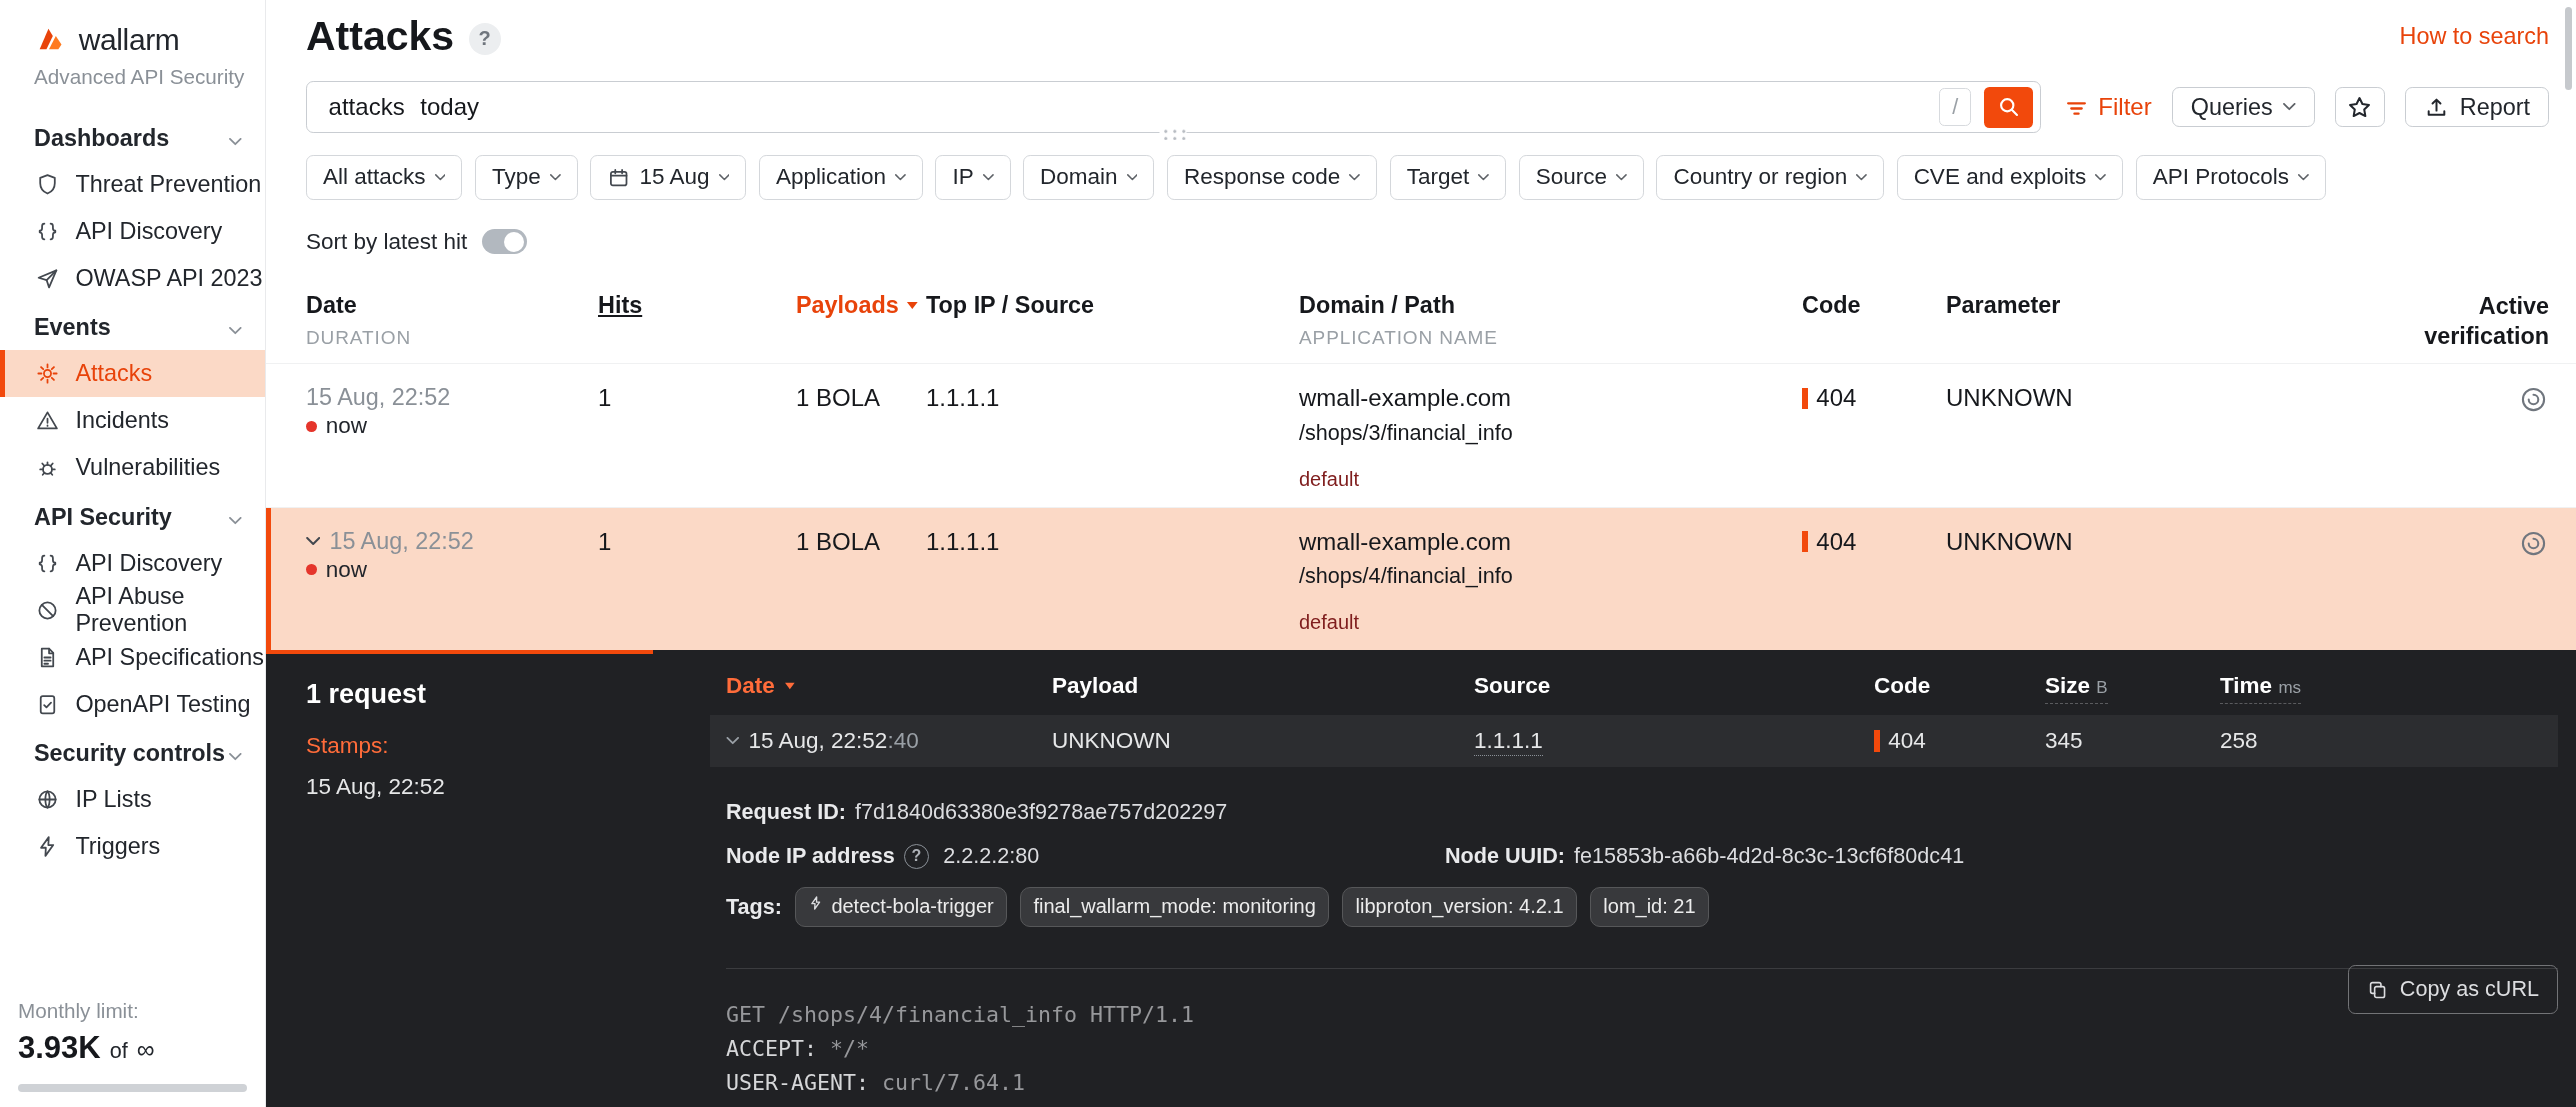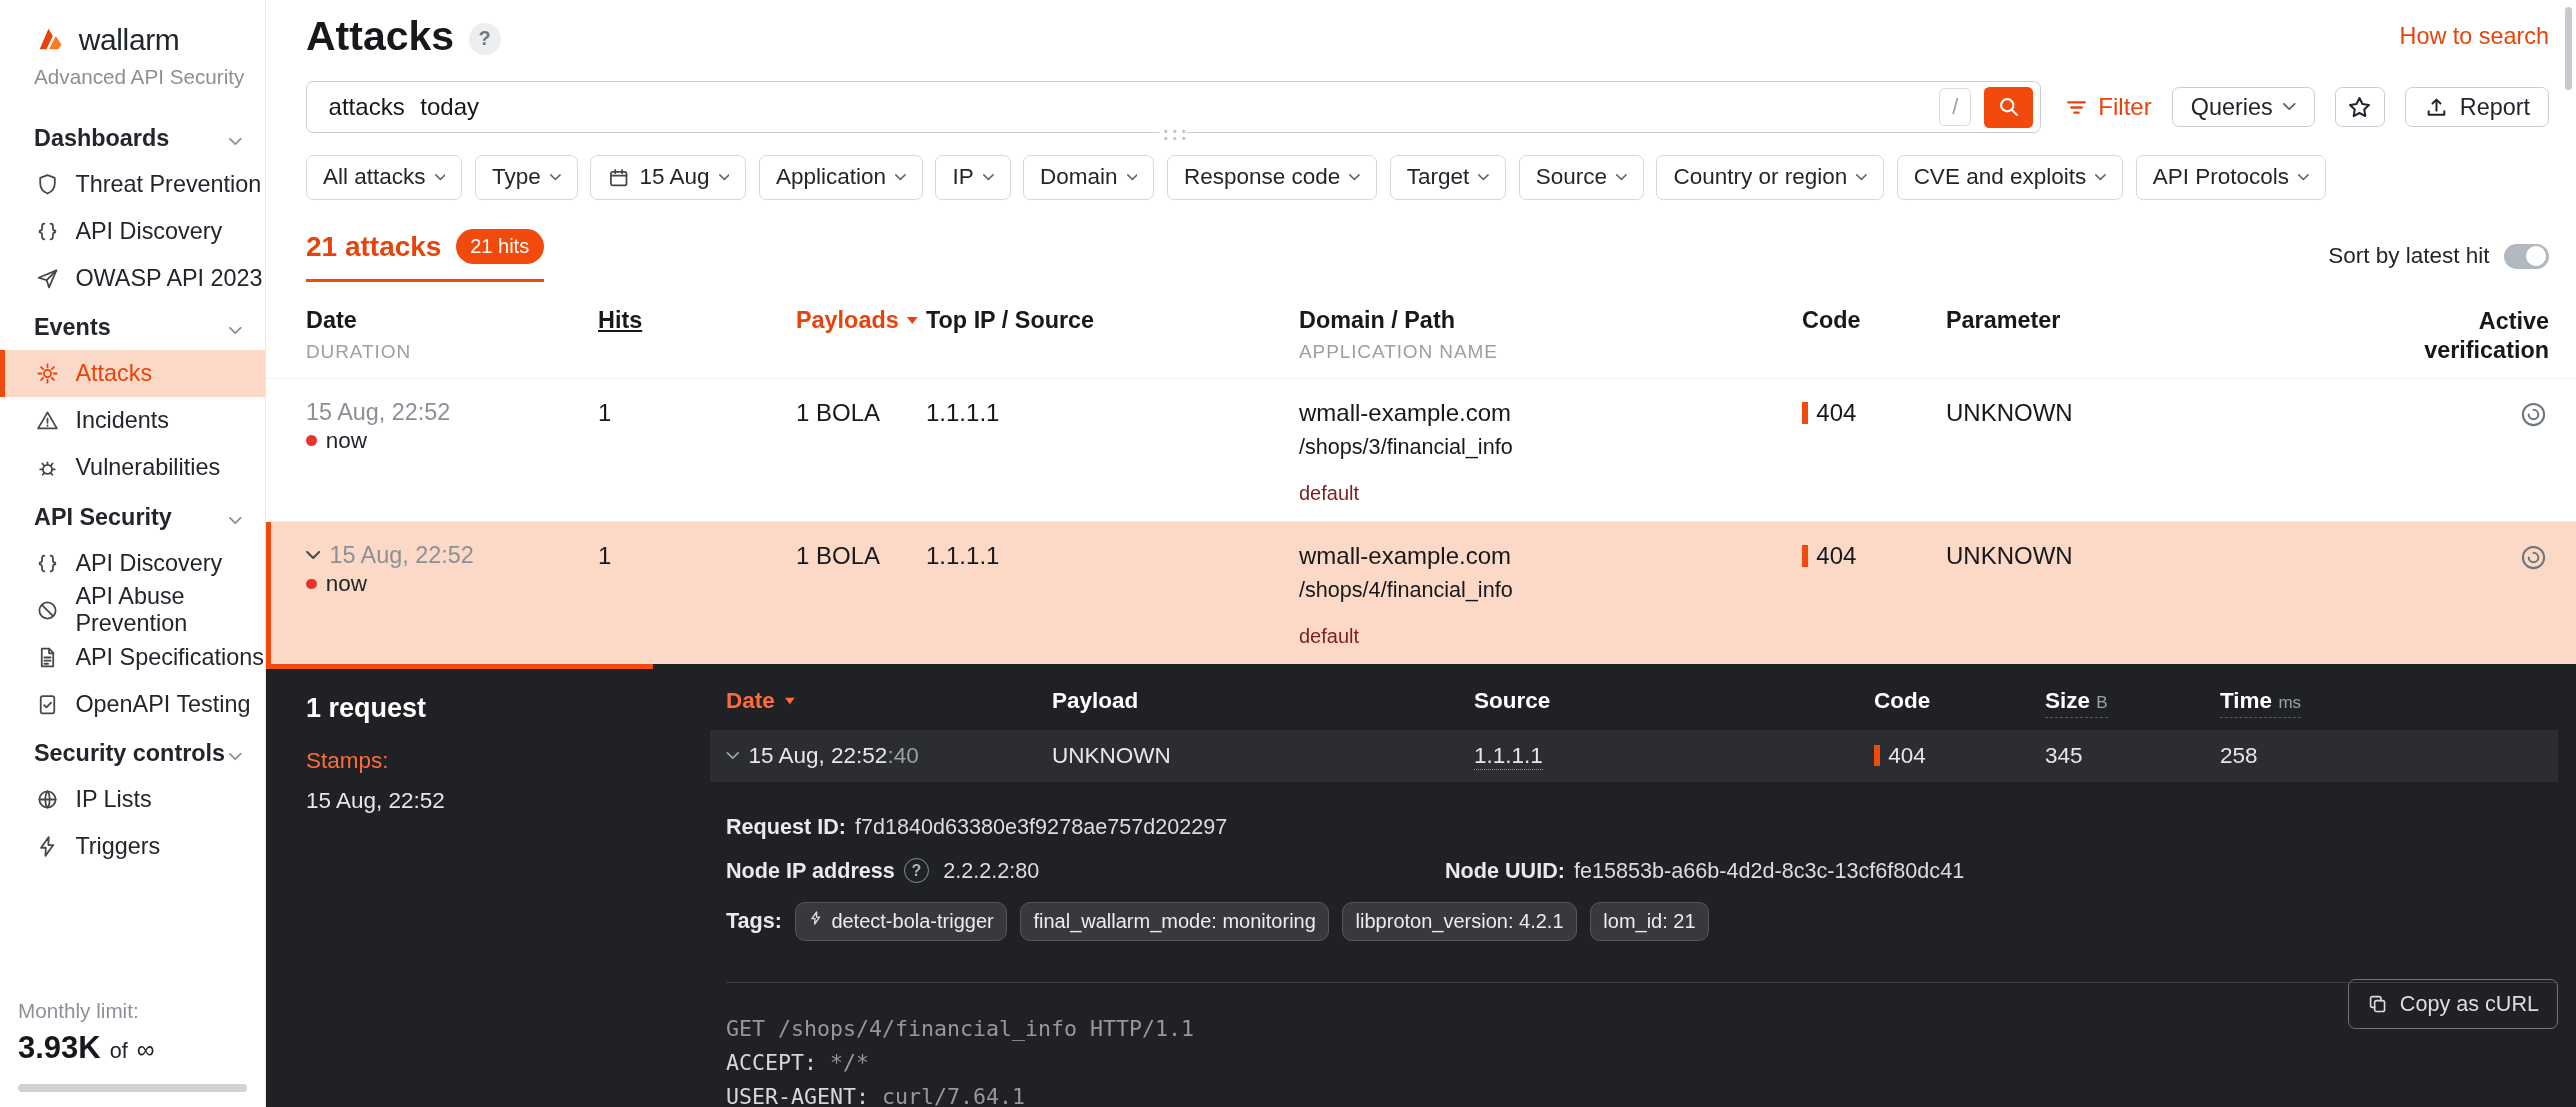--- a/index.html
+++ b/index.html
@@ -36,21 +36,21 @@
   .help-circle { width:32px; height:32px; border-radius:50%; background:#eceef0; color:#70767e; font-size:20px; font-weight:700; display:flex; align-items:center; justify-content:center; margin-top:5.4px; cursor:pointer; }
   .how-to { color:#e8430a; font-size:23.4px; margin-top:10.8px; text-decoration:none; cursor:pointer; }
 
   .search-row { display:flex; align-items:center; gap:23.4px; padding:21.6px 27px 0 40px; }
   .search-box { flex:1; height:52px; border:0.9px solid #c9cdd2; border-radius:7.2px; display:flex; align-items:center; padding:0 7.2px 0 21.6px; position:relative; cursor:text; }
   .search-text { flex:1; font-size:24px; color:#16181c; word-spacing:9px; }
   .slash-key { width:32px; height:38px; border:0.9px solid #d7dade; border-radius:5.4px; color:#9aa0a6; font-size:21.6px; display:flex; align-items:center; justify-content:center; margin-right:12.6px; }
   .search-btn { width:49px; height:41px; background:#f2490c; border:none; border-radius:5.4px; display:flex; align-items:center; justify-content:center; cursor:pointer; }
   .drag-dots { position:absolute; left:50%; bottom:-8px; transform:translateX(-50%); width:27px; height:14.4px; background:#fff; background-image:radial-gradient(#b9bdc3 1.8px, transparent 2px); background-size:9px 7.2px; background-position:1.8px 1.8px; }
   .toolbar { display:flex; align-items:center; gap:20px; }
-  .filter-btn { display:flex; align-items:center; gap:9px; border:none; background:none; color:#e8430a; font-size:24px; cursor:pointer; font-family:inherit; }
+  .filter-btn { display:flex; align-items:flex-end; gap:9px; border:none; background:none; color:#e8430a; font-size:24px; cursor:pointer; font-family:inherit; }
   .btn-outline { height:40px; border:0.9px solid #c9cdd2; border-radius:7.2px; background:#fff; padding:0 18px; display:flex; align-items:center; gap:10.8px; font-size:23.4px; color:#22262c; cursor:pointer; font-family:inherit; }
   .star-btn { width:50px; padding:0; justify-content:center; color:#22262c; }
 
   .filters-row { display:flex; gap:12.6px; padding:21.6px 27px 0 40px; }
   .chip { height:45px; border:0.9px solid #d4d7db; border-radius:7.2px; background:#fff; padding:0 16px; display:flex; align-items:center; gap:9px; font-size:22.5px; color:#22262c; white-space:nowrap; cursor:pointer; font-family:inherit; }
   .chip .chev { color:#5f6368; }
   .chip .cal { color:#43484f; display:flex; }
 
   .results-row { display:flex; align-items:flex-end; justify-content:space-between; padding:29px 27px 0 40px; }
   .results-tab { display:inline-flex; align-items:center; gap:14.4px; padding-bottom:14.4px; border-bottom:3.6px solid #f2490c; cursor:pointer; }
@@ -451,24 +451,20 @@
           <span>API Protocols</span>
           <span class="chev" style="display:flex;">
             <svg width="10.8" height="7.2" viewBox="0 0 14 9" fill="none">
               <path d="M1 1l6 6 6-6" stroke="currentColor" stroke-width="2" stroke-linecap="round" stroke-linejoin="round"></path>
             </svg>
           </span>
         </button>
     </div>
 
     <div class="results-row">
-      <div class="results-tab">
-        <span class="results-count">21 attacks</span>
-        <span class="hits-badge">21 hits</span>
-      </div>
       <div class="sort-wrap">
         <span>Sort by latest hit</span>
         <span class="toggle"></span>
       </div>
     </div>
 
     <div class="trow thead">
       <div class="th">
         <div>Date</div>
         <div class="th-sub">DURATION</div>

